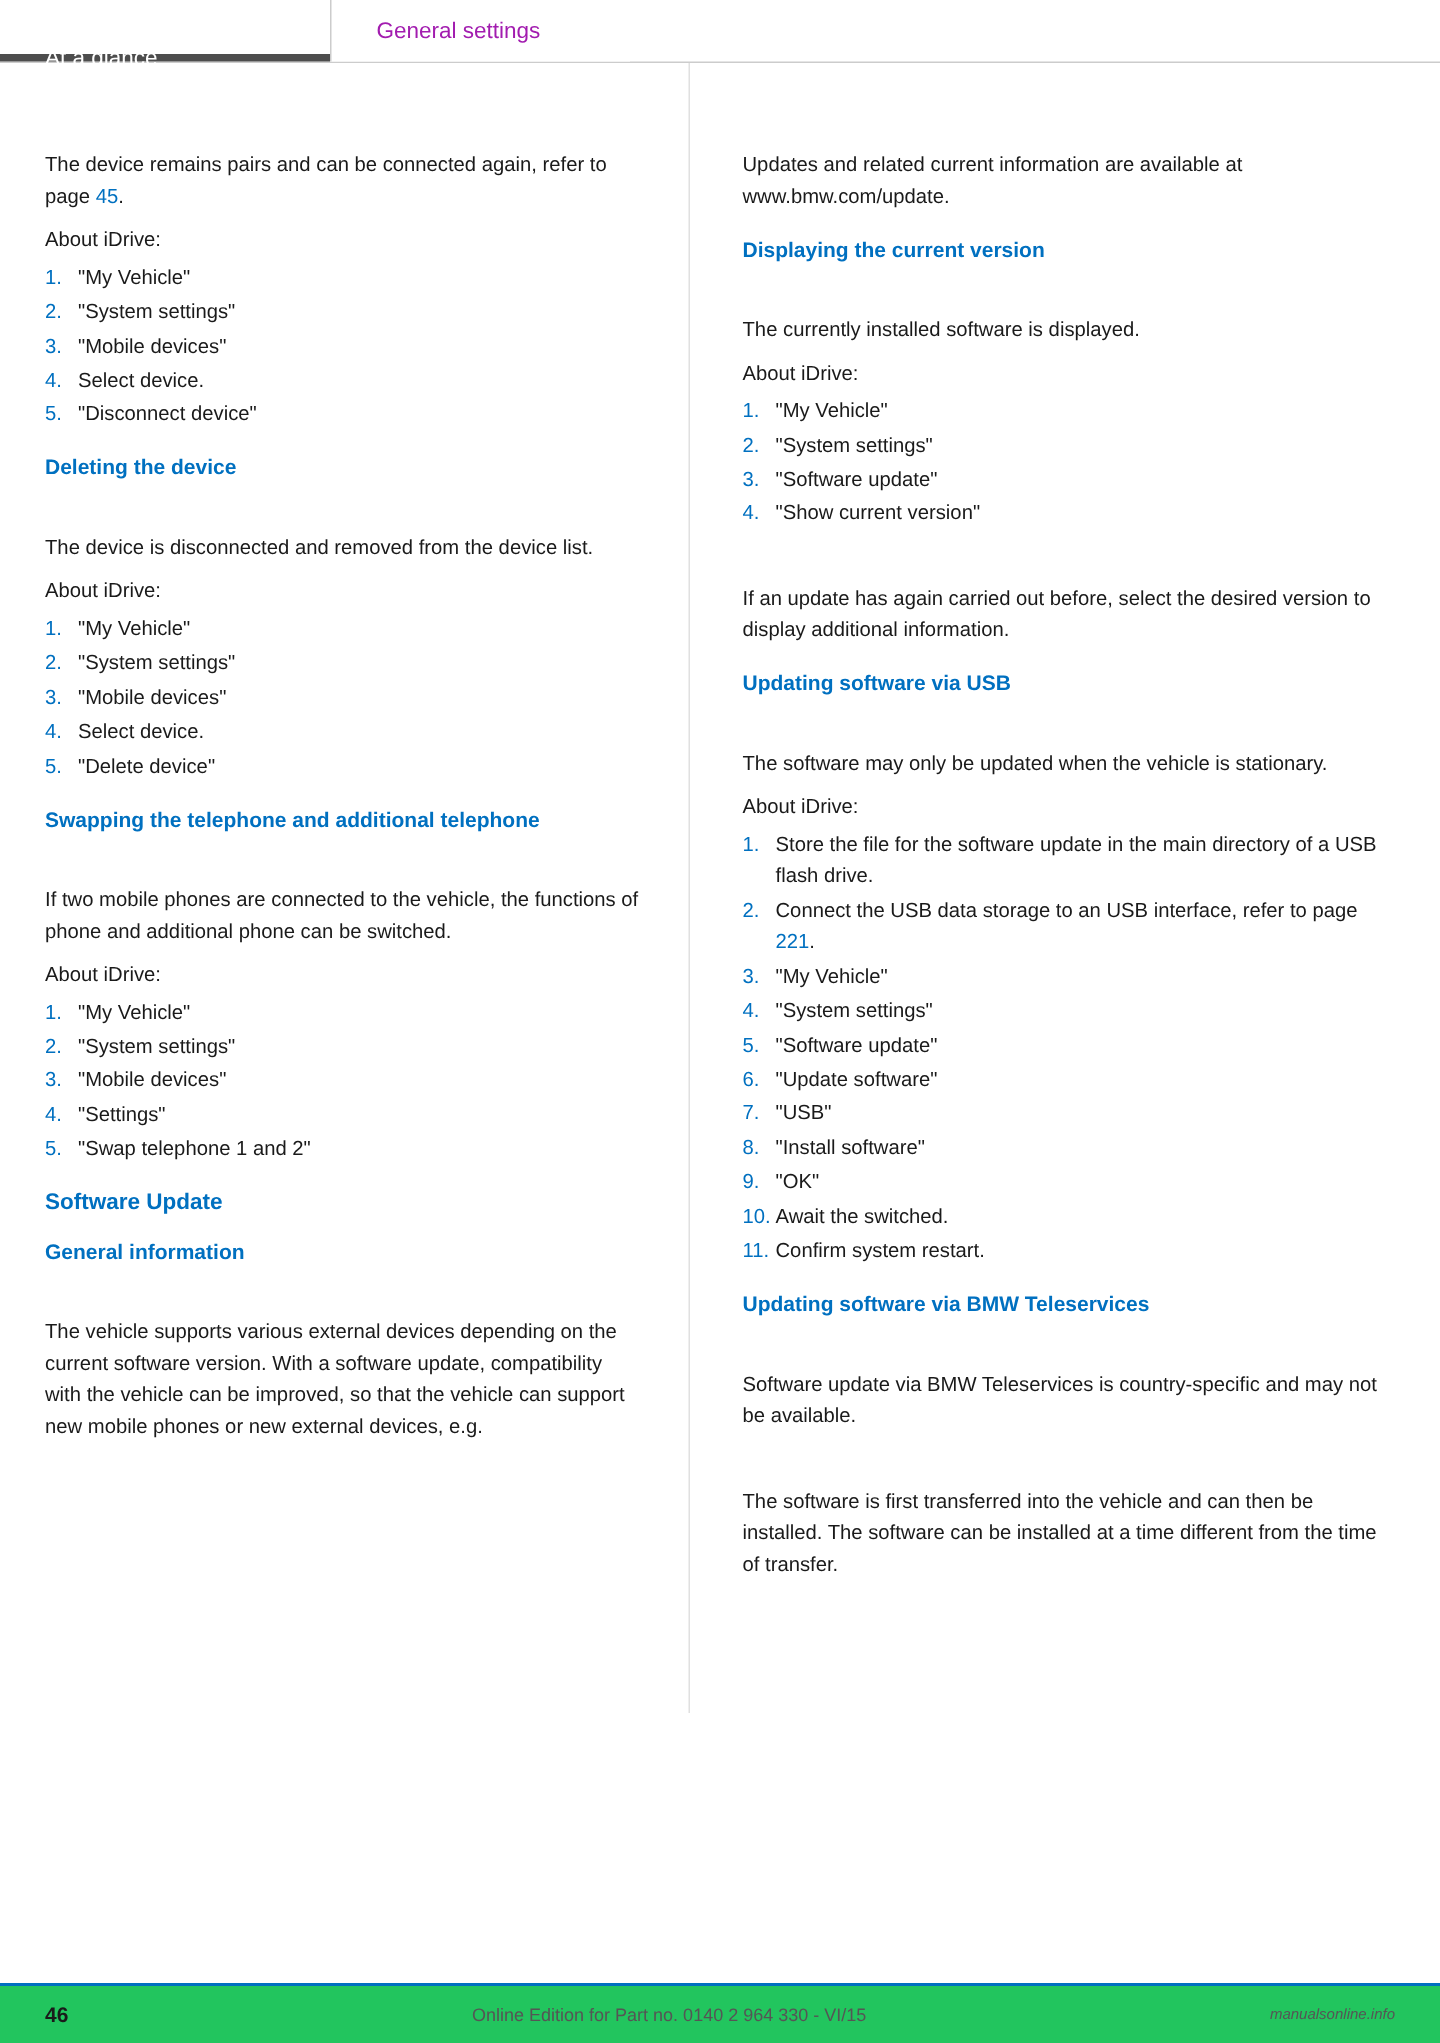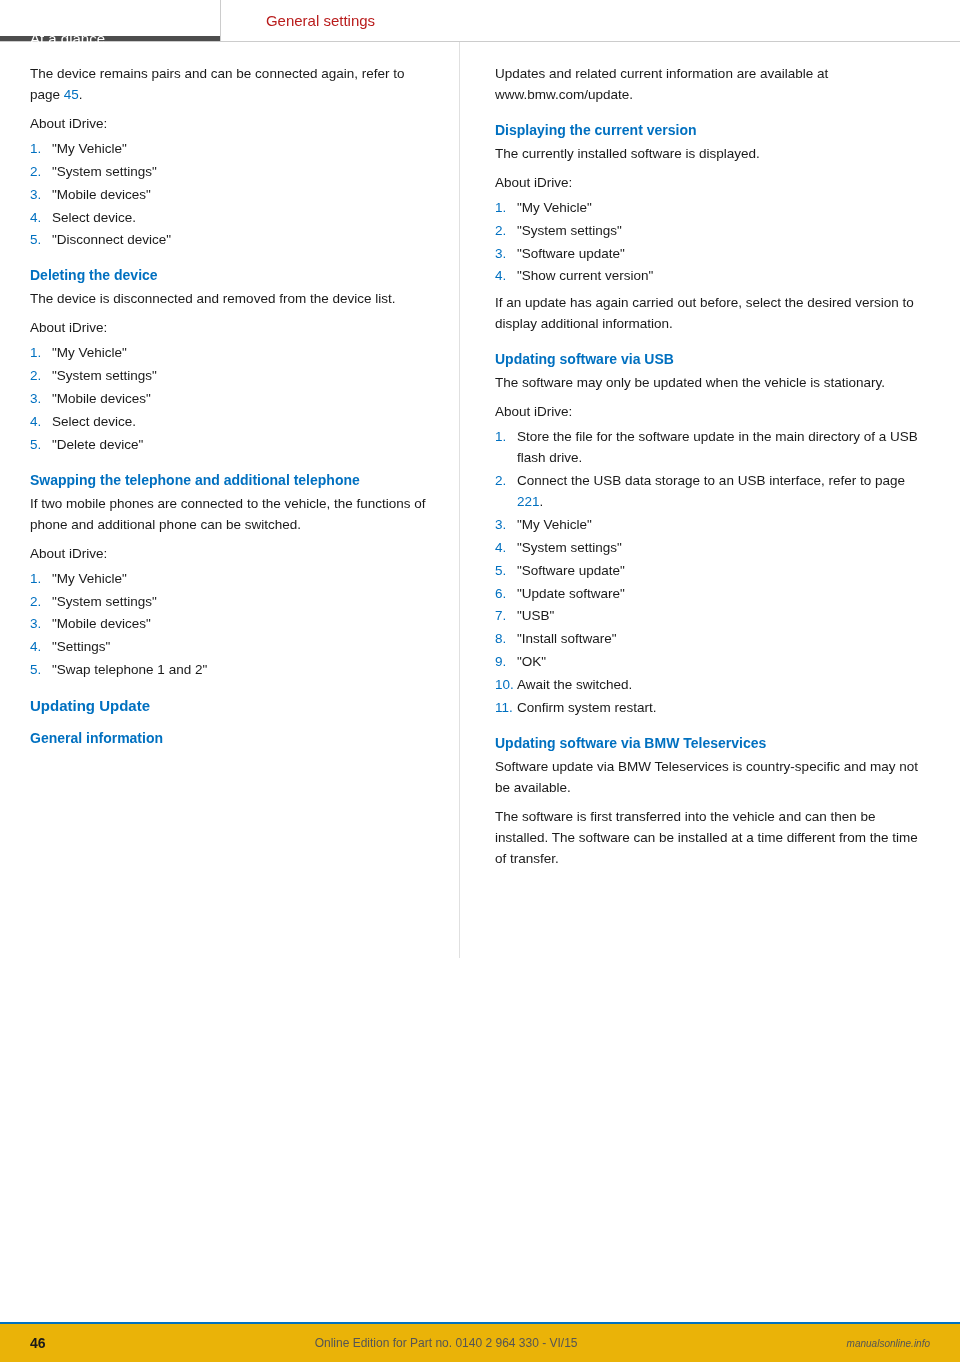--- a/index.html
+++ b/index.html
@@ -25,28 +25,27 @@
       display: flex;
       align-items: center;
       padding: 0 30px;
       font-size: 15px;
       font-weight: normal;
       min-width: 220px;
       margin-top: 36px;
     }
     .nav-tab-inactive {
       background: #fff;
-      color: #b91c1c;
+      color: #a21caf;
       display: flex;
       align-items: center;
       padding: 4px 30px;
       font-size: 15px;
       border-left: 1px solid #ccc;
       min-width: 200px;
-      justify-content: center;
     }
 
     
     .main-content {
       display: flex;
       padding: 0;
     }
     .left-column {
       width: 460px;
       padding: 22px 30px 80px 30px;
@@ -55,20 +54,21 @@
     .right-column {
       width: 500px;
       padding: 22px 30px 80px 35px;
     }
 
     
     p {
       line-height: 1.55;
       margin-bottom: 8px;
       font-size: 13.5px;
+      margin-top: 36px;
     }
 
     .section-heading {
       color: #0070c0;
       font-size: 14px;
       font-weight: bold;
       margin-top: 16px;
       margin-bottom: 6px;
     }
 
@@ -112,21 +112,21 @@
       position: absolute;
       bottom: 0;
       left: 0;
       right: 0;
       height: 40px;
       display: flex;
       align-items: center;
       justify-content: space-between;
       border-top: 2px solid #0070c0;
       padding: 0 30px;
-      background: #eab308;
+      background: #22c55e;
     }
     .footer-page-num {
       font-size: 14px;
       font-weight: bold;
       color: #1a1a1a;
     }
     .footer-text {
       font-size: 12px;
       color: #555;
     }
@@ -232,23 +232,24 @@
       <li>
           <span class="li-num">4.</span>
           <span class="li-text">"Settings"</span>
         </li>
       <li>
           <span class="li-num">5.</span>
           <span class="li-text">"Swap telephone 1 and 2"</span>
         </li>
     </ol>
 
-    <div class="main-heading">Updating Update</div>
+    <div class="main-heading">Software Update</div>
 
     <div class="section-heading">General information</div>
+    <p>The vehicle supports various external devices depending on the current software version. With a software update, compatibility with the vehicle can be improved, so that the vehicle can support new mobile phones or new external devices, e.g.</p>
 
   </div>
 
   <div class="right-column">
 
     <p>Updates and related current information are available at www.bmw.com/update.</p>
 
     <div class="section-heading">Displaying the current version</div>
     <p>The currently installed software is displayed.</p>
     <p class="about-idrive">About iDrive:</p>

